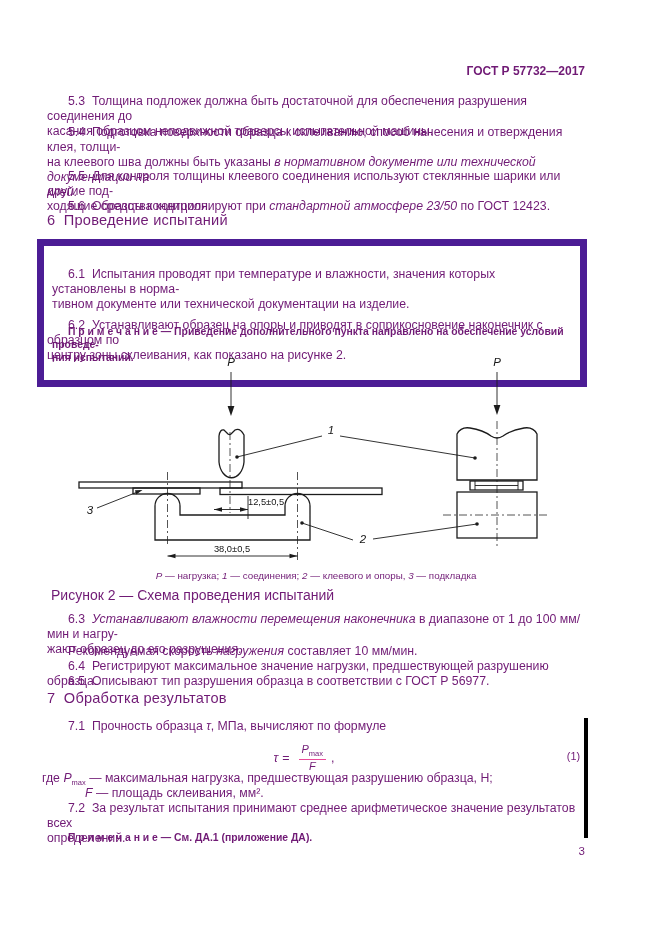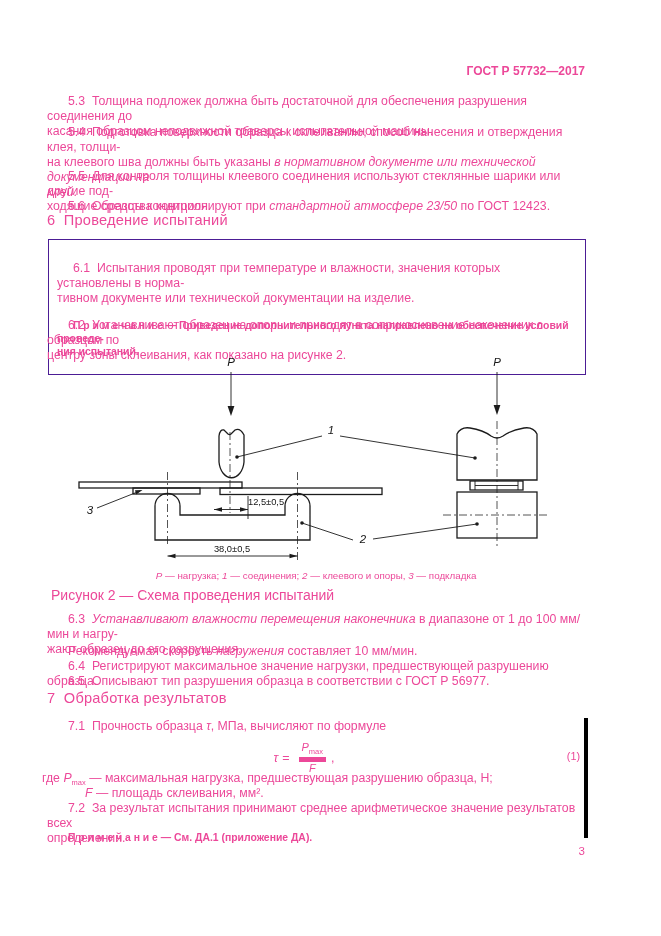--- a/index.html
+++ b/index.html
@@ -1,41 +1,41 @@
 <!DOCTYPE html>
 <html><head>
 <meta charset="utf-8">
 <style>
   html,body{margin:0;padding:0;background:#ffffff;}
   .page{
     position:relative;width:661px;height:936px;background:#ffffff;overflow:hidden;
-    font-family:"Liberation Sans", sans-serif;color:#ec4899;
+    font-family:"Liberation Sans", sans-serif;color:#701a75;
   }
   .abs{position:absolute;left:47px;width:538px;margin:0;}
   .body-p{font-size:12.3px;line-height:15px;white-space:pre-line;text-indent:21px;}
   .note-p{font-size:10.4px;line-height:13px;white-space:pre-line;text-indent:21px;font-weight:bold;}
   .heading{font-size:14.6px;font-weight:normal;letter-spacing:.2px;}
   .doc-header{top:64px;text-align:right;font-weight:bold;font-size:12px;}
   .seg-i{font-style:italic;}
   sub{font-size:7.5px;}
   .clause-box{
-    position:absolute;left:48px;top:239px;width:520px;border:1px solid #4c1d95;
+    position:absolute;left:37px;top:239px;width:520px;border:7px solid #4c1d95;
     padding:9px 8px 6px 8px;
   }
   .clause-box .body-p,.clause-box .note-p{position:static;width:auto;text-indent:16px;}
   .clause-box .note-p{margin-top:3px;}
   .figure-wrap{top:350px;height:256px;}
   .figure-svg{position:absolute;left:3px;top:0;}
   .fig-caption-legend{position:absolute;left:0;top:220px;width:538px;text-align:center;font-size:9.8px;}
   .fig-caption-title{position:absolute;left:4px;top:237px;width:538px;text-align:left;font-size:14px;}
   .formula-row{top:740px;height:36px;}
   .formula-center{display:flex;justify-content:center;align-items:center;height:36px;transform:translateX(-12px);font-size:12.5px;}
   .formula-center .it{font-style:italic;}
   .frac{display:inline-flex;flex-direction:column;align-items:center;margin:0 5px;line-height:1.05;}
-  .frac .num{border-bottom:5px solid #ec4899;padding:0 3px 1px 3px;font-size:11px;}
+  .frac .num{border-bottom:1px solid #ec4899;padding:0 3px 1px 3px;font-size:11px;}
   .frac .den{padding-top:1px;font-size:11px;}
   .eq-number{position:absolute;right:5px;top:10px;font-size:10.8px;}
   .gde-line{white-space:pre-line;font-size:12.3px;line-height:15.4px;margin-left:-5px;}
   .f-line{font-size:12.3px;line-height:15.4px;margin-left:38px;}
   .page-number{top:845px;text-align:right;font-size:11.5px;}
   .change-bar{position:absolute;left:584px;top:718px;width:4px;height:120px;background:#000;}
   
   .stk{stroke:#1c1c1c;stroke-width:1.3;fill:none;}
   .stk-thin{stroke:#1c1c1c;stroke-width:0.9;fill:none;}
   .cl{stroke:#2a2a2a;stroke-width:0.8;fill:none;stroke-dasharray:8 3 2 3;}

